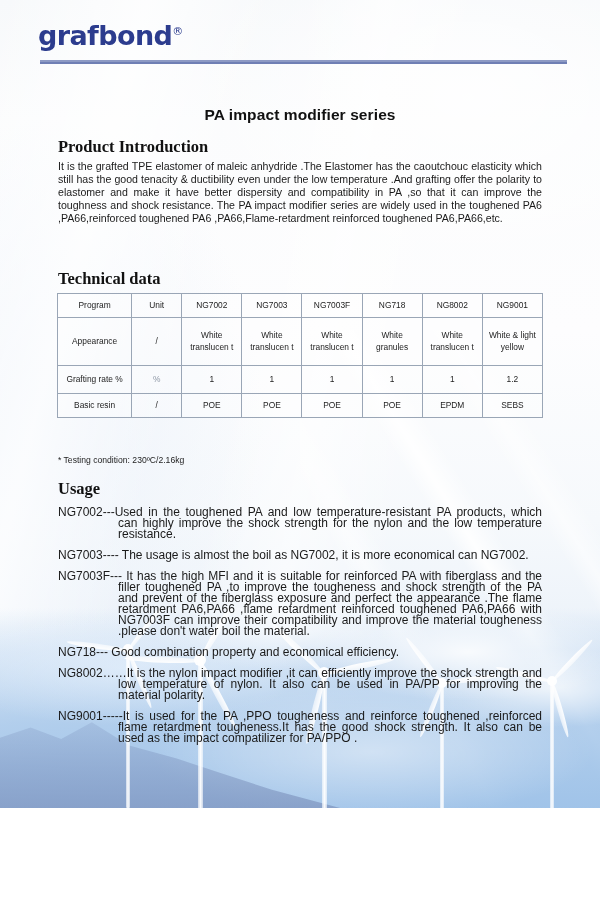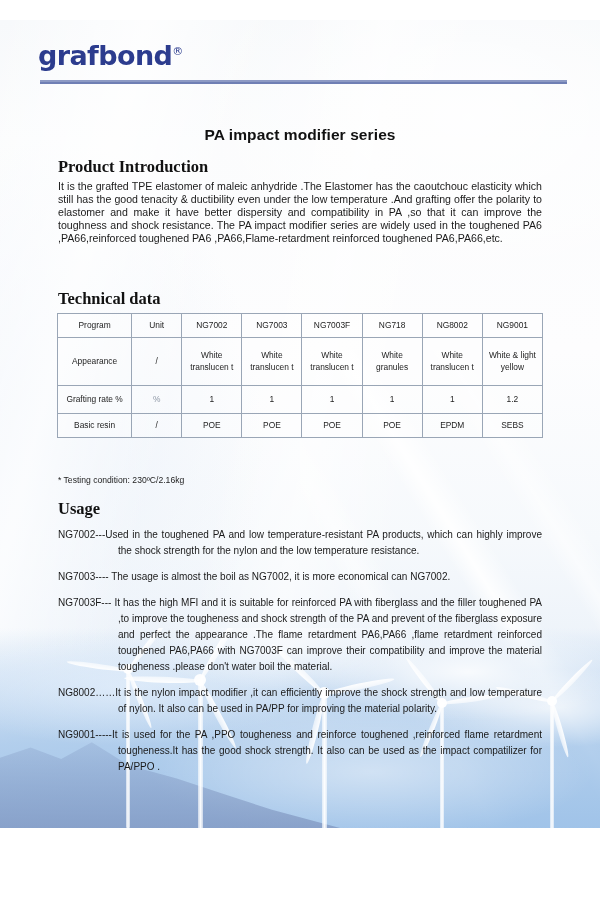--- a/index.html
+++ b/index.html
@@ -23,21 +23,20 @@
     overflow: hidden;
     background:
       linear-gradient(to bottom,
         #f7f9fb 0px,
         #fbfcfd 120px,
         #fdfdfe 330px,
         #f6f9fc 520px,
         #eaf1f9 660px,
         #dbe8f6 760px,
         #cfe1f5 800px);
-    margin-top: 20px;
   }
   .soft-streaks {
     position: absolute;
     inset: 0;
     background:
       linear-gradient(105deg, rgba(255,255,255,0) 0%, rgba(255,255,255,0.75) 18%, rgba(232,240,250,0.0) 34%),
       linear-gradient(100deg, rgba(220,232,246,0.0) 40%, rgba(255,255,255,0.55) 52%, rgba(210,226,244,0.0) 66%),
       radial-gradient(ellipse 420px 260px at 78% 12%, rgba(255,255,255,0.85), rgba(255,255,255,0) 70%),
       radial-gradient(ellipse 300px 420px at 8% 52%, rgba(236,242,250,0.9), rgba(255,255,255,0) 72%);
     pointer-events: none;
@@ -202,22 +201,22 @@
     color: #1d1d1d;
   }
 
   
   #usage-list {
     position: absolute;
     left: 58px; top: 507px;
     width: 484px;
   }
   .usage-item {
-    font-size: 10px;
-    line-height: 16px;
+    font-size: 12px;
+    line-height: 11px;
     color: #1a1a1a;
     text-align: justify;
     text-justify: inter-word;
     padding-left: 60px;
     text-indent: -60px;
     margin-bottom: 10px;
   }
   .usage-item:last-child { margin-bottom: 0; }
 </style>
 </head>
@@ -344,18 +343,19 @@
     </table>
 
     <div id="table-note">* Testing condition: 230ºC/2.16kg</div>
 
     <div class="section-heading" id="heading-usage">Usage</div>
 
     <div id="usage-list">
       <div class="usage-item">NG7002---Used in the toughened PA and low temperature-resistant PA products, which can highly improve the shock strength for the nylon and the low temperature resistance.</div>
       <div class="usage-item">NG7003----   The usage is almost the boil as NG7002, it is more economical can NG7002.</div>
       <div class="usage-item">NG7003F--- It has the high MFI and it is suitable for reinforced PA with fiberglass and the filler toughened PA ,to improve the tougheness and shock strength of the PA and prevent of the fiberglass exposure and perfect the appearance .The flame retardment PA6,PA66 ,flame retardment reinforced toughened PA6,PA66 with NG7003F can improve their compatibility and improve the material tougheness .please don't water boil the material.</div>
+      <div class="usage-item">NG718--- Good combination property and economical efficiency.</div>
       <div class="usage-item">NG8002……It is the nylon impact modifier ,it can efficiently improve the shock strength and low temperature of nylon. It also can be used in PA/PP for improving the material polarity.</div>
       <div class="usage-item">NG9001-----It is used for the PA ,PPO tougheness and reinforce toughened ,reinforced flame retardment tougheness.It has the good shock strength. It also can be used as the impact compatilizer for PA/PPO .</div>
     </div>
 
   </div>
 </div>
 
 </body></html>

